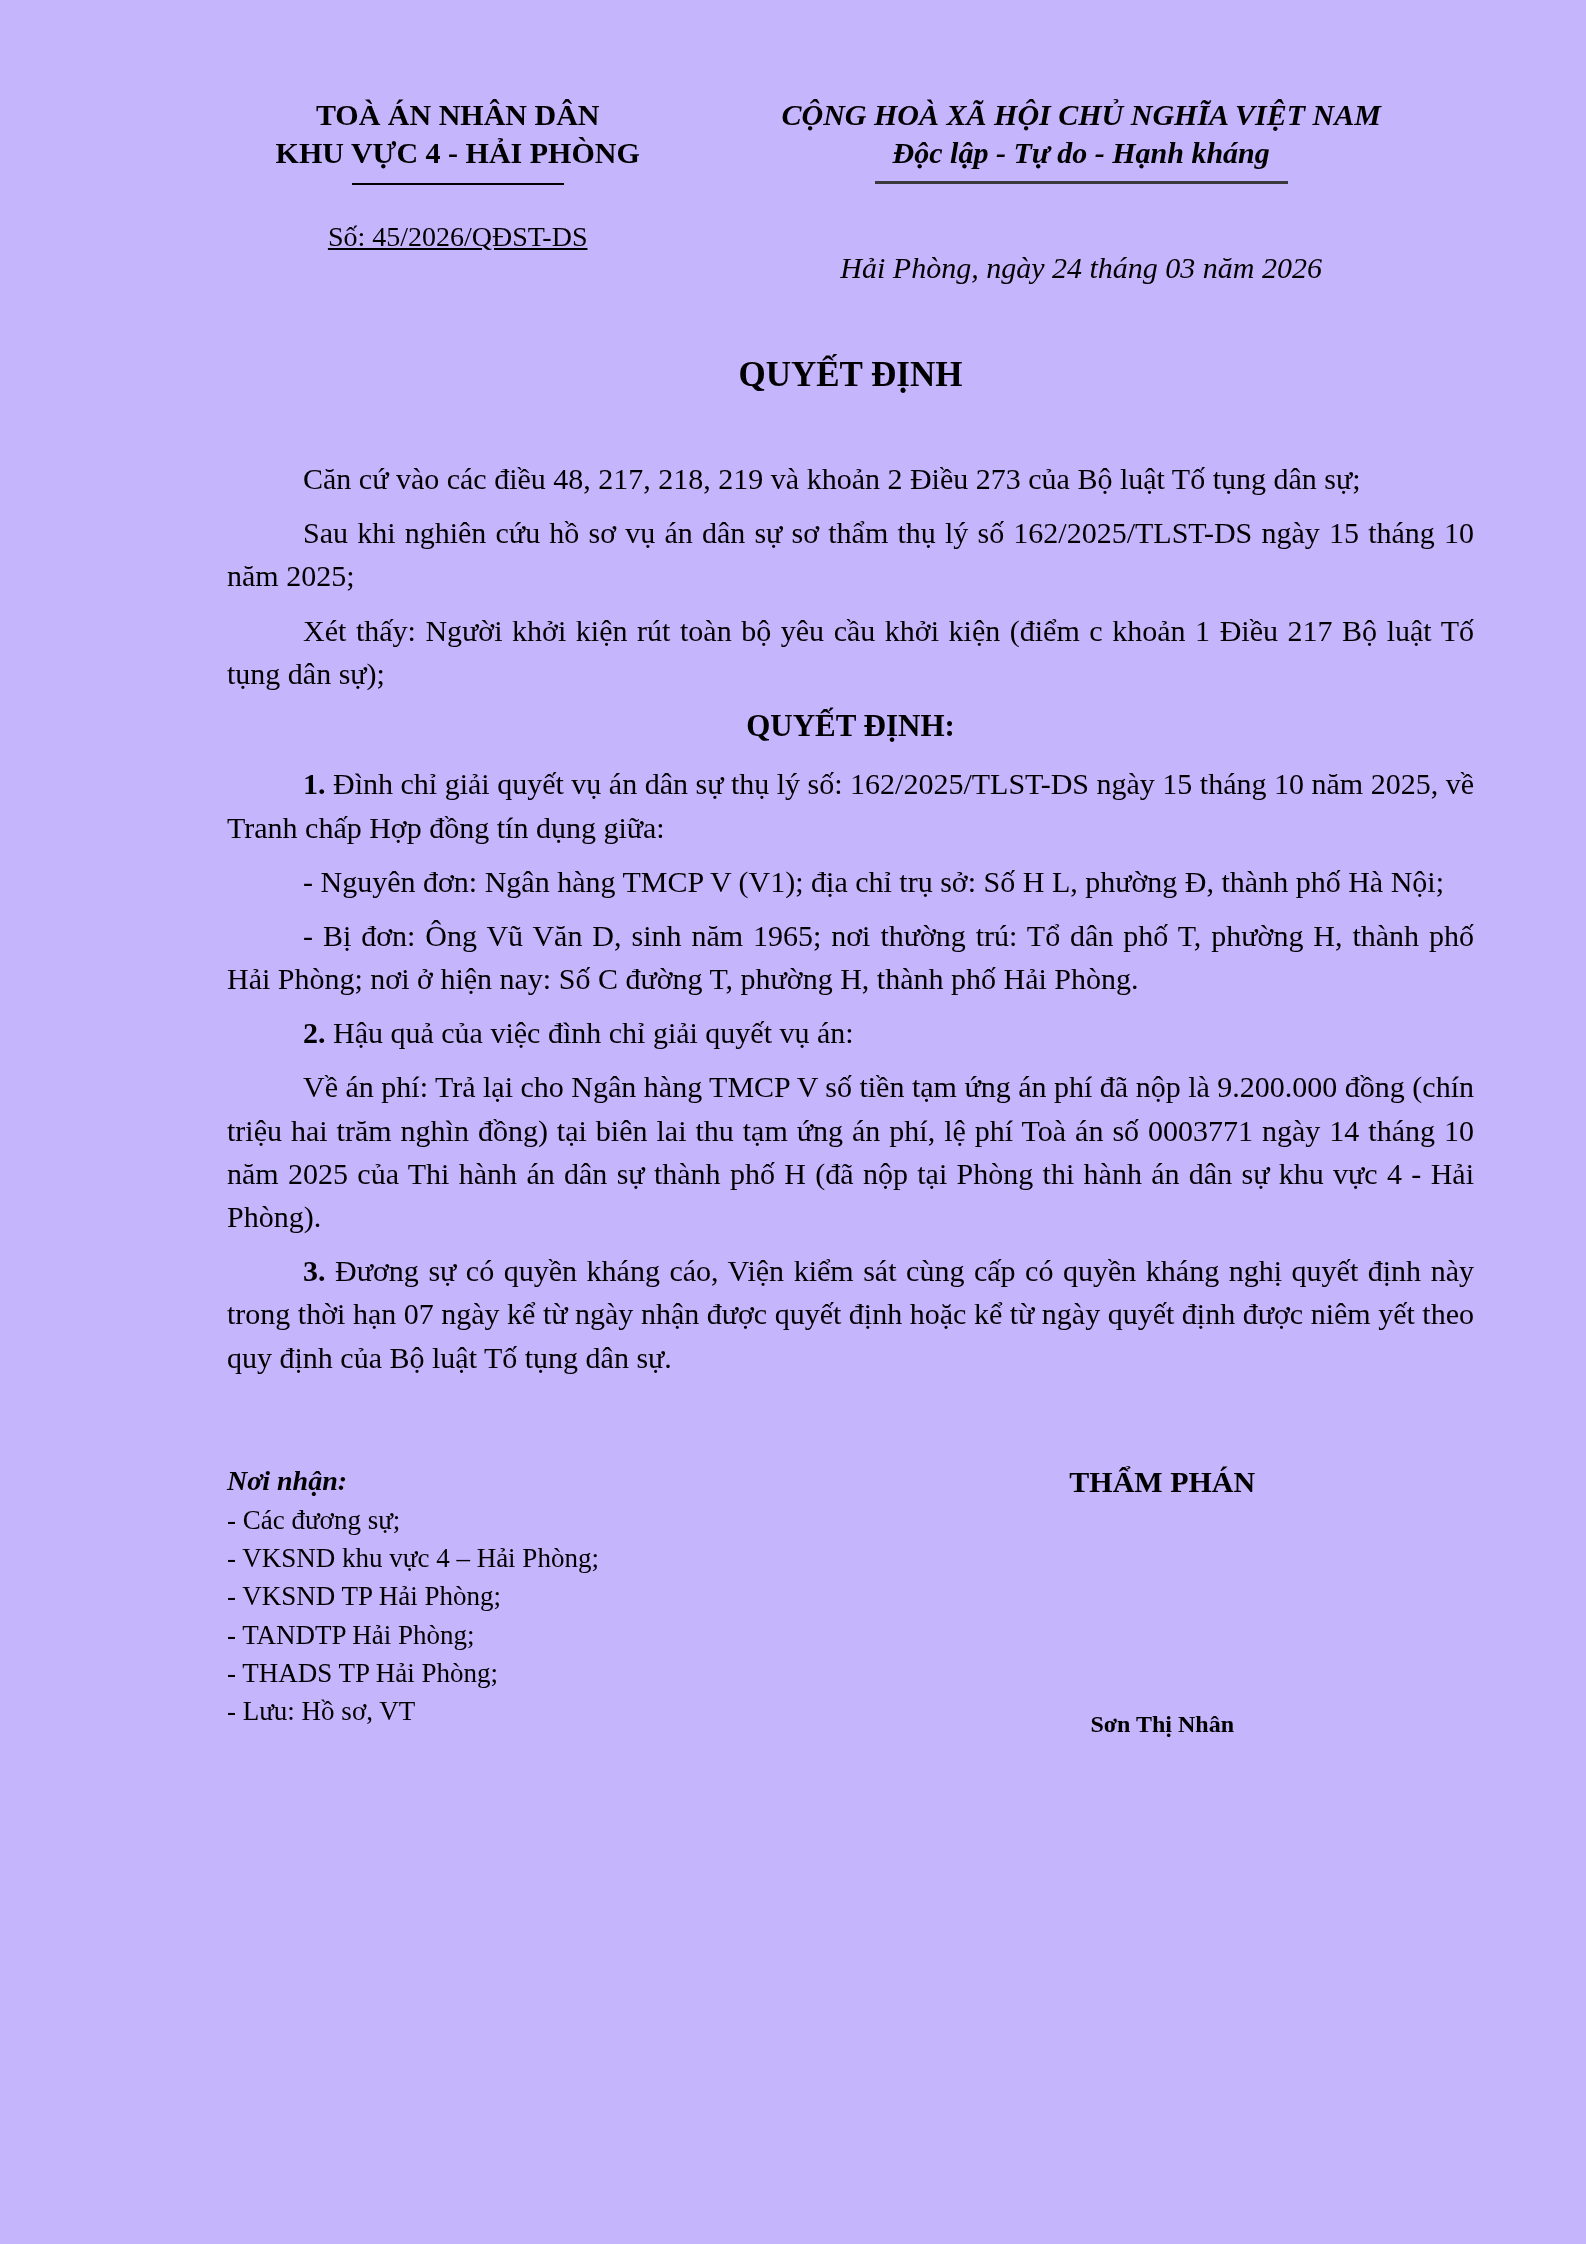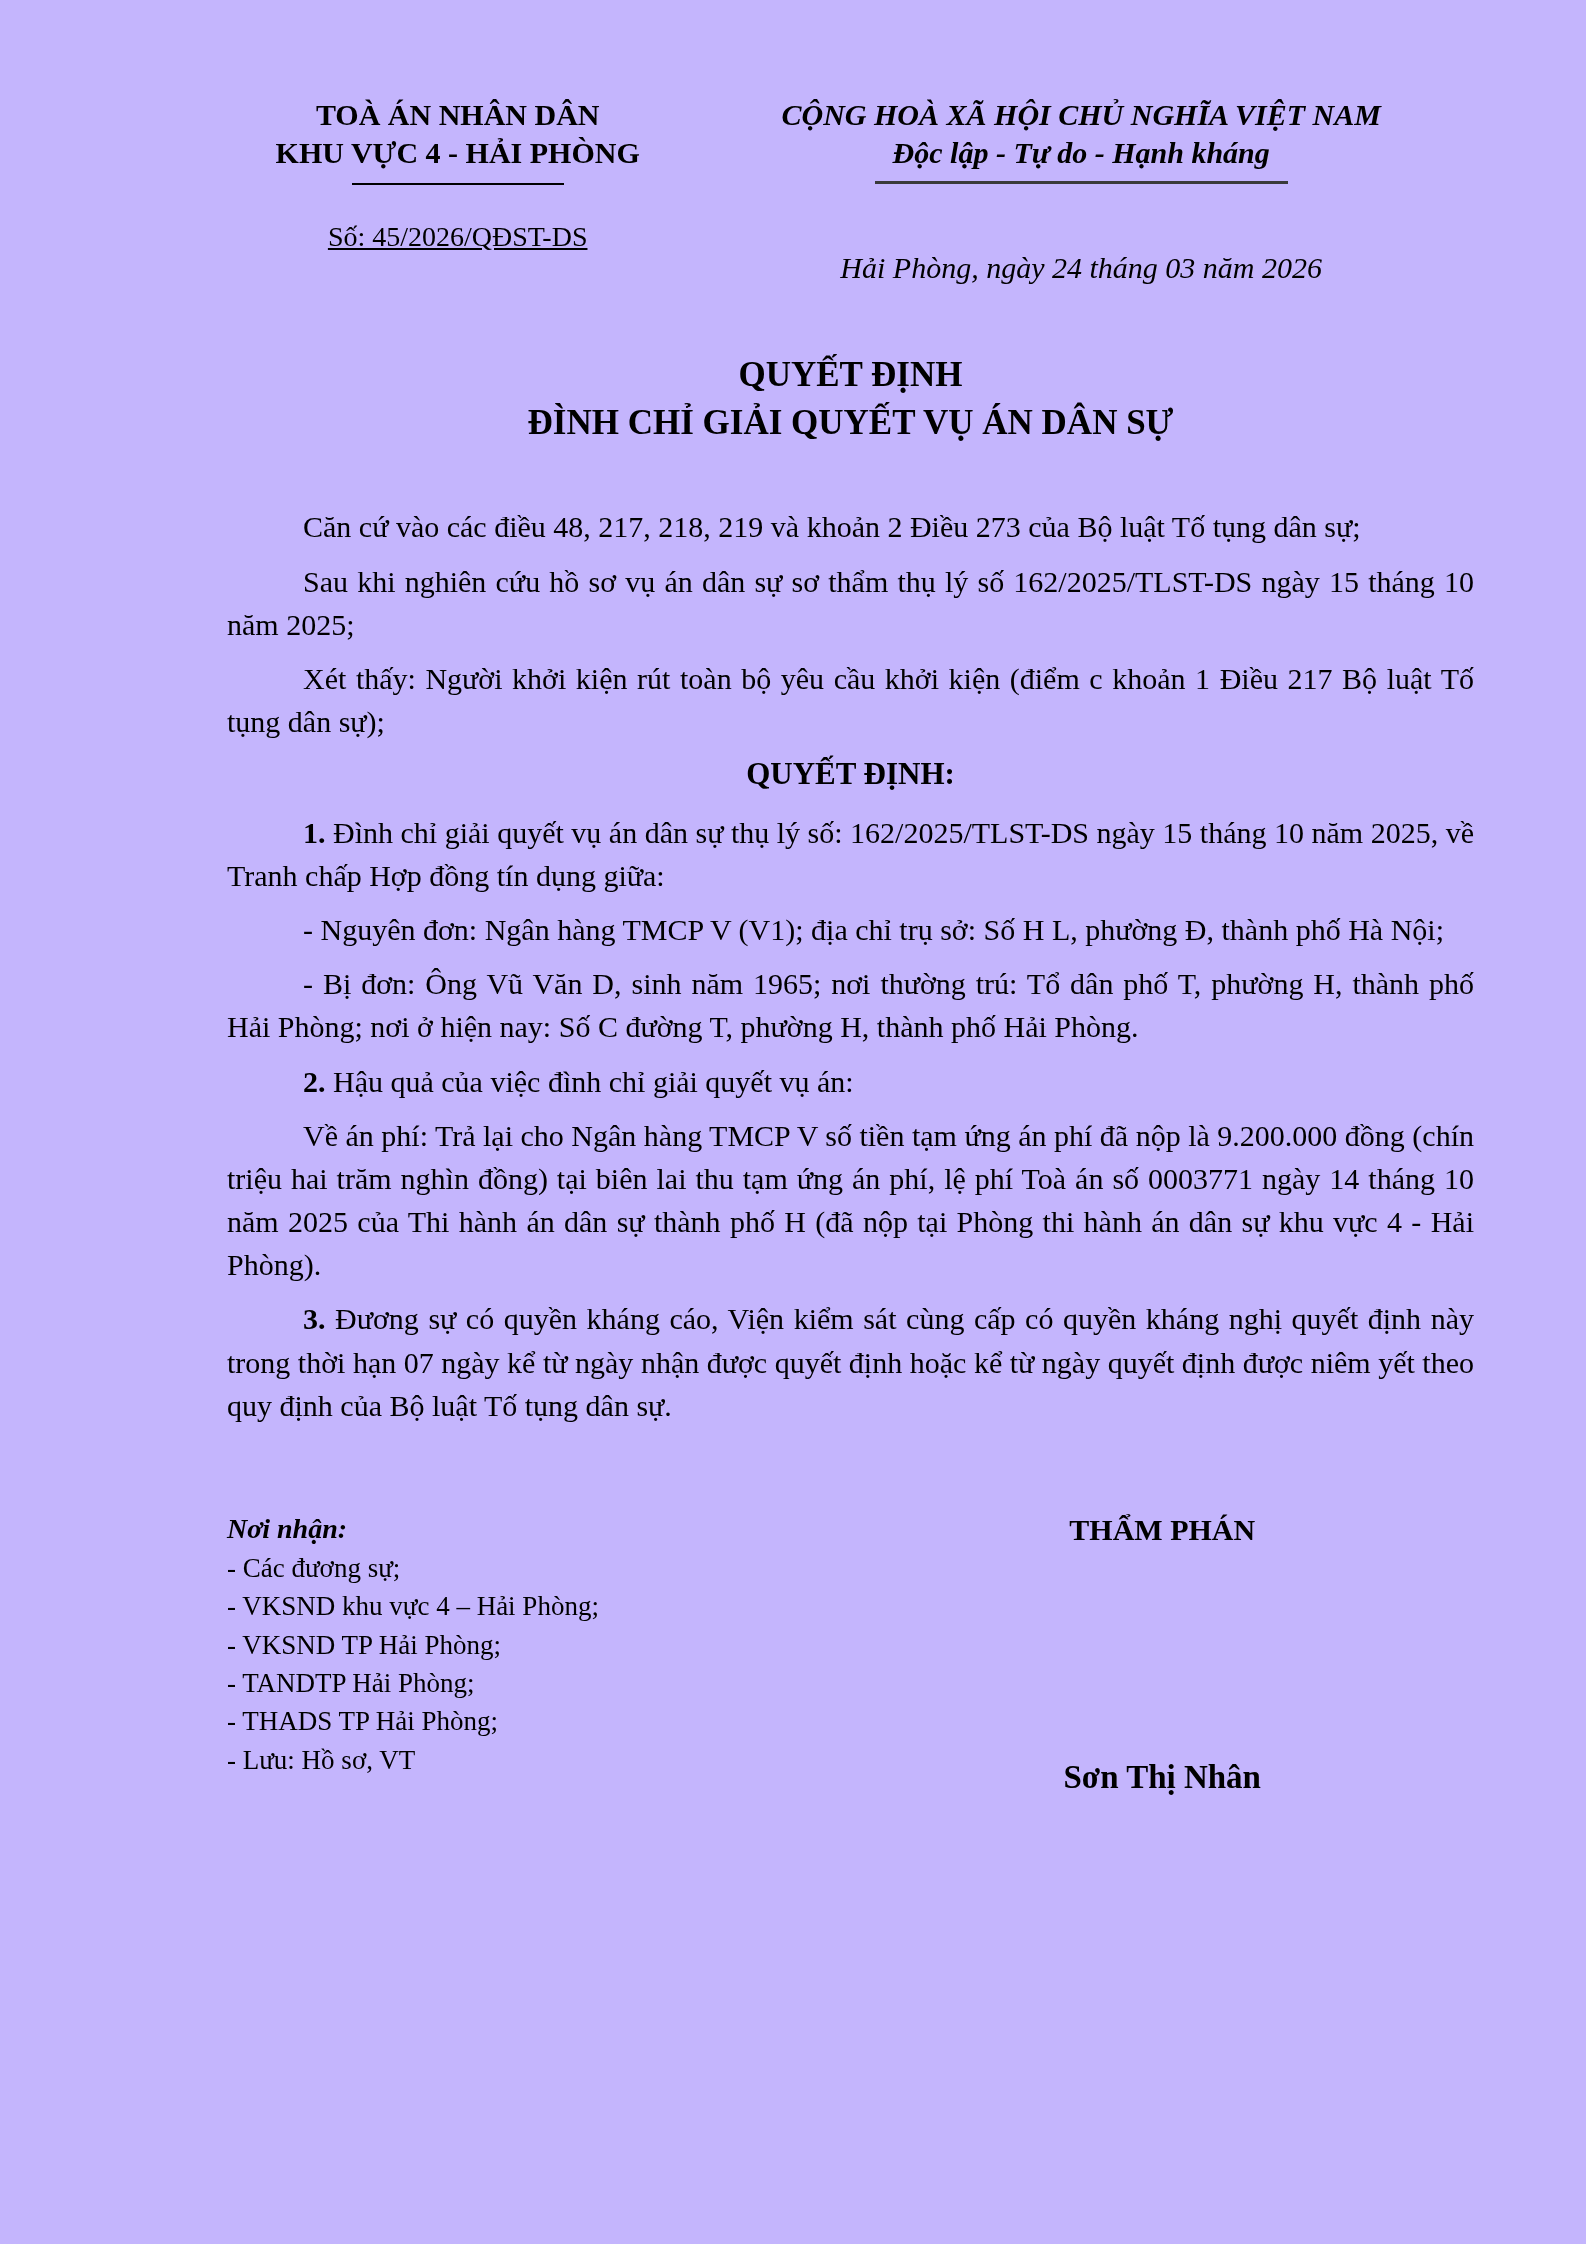--- a/index.html
+++ b/index.html
@@ -100,21 +100,21 @@
   .footer-right {
     width: 50%;
     text-align: center;
   }
   .judge-role {
     font-weight: bold;
     font-size: 30px;
   }
   .judge-name {
     font-weight: bold;
-    font-size: 33px;
+    font-size: 24px;
     margin-top: 212px;
   }
 </style>
 </head>
 <body>
 
 <div class="page">
 
   <div class="header">
     <div class="header-left">
@@ -128,21 +128,20 @@
     </div>
   </div>
 
   <div class="meta">
     <div class="meta-left">Số: 45/2026/QĐST-DS</div>
     <div class="meta-right">Hải Phòng, ngày 24 tháng 03 năm 2026</div>
   </div>
 
   <div class="doc-title">
     <div>QUYẾT ĐỊNH</div>
-    <div>ĐÌNH CHỈ GIẢI QUYẾT VỤ ÁN DÂN SỰ</div>
   </div>
 
   <div class="doc-body">
     <p class="para">Căn cứ vào các điều 48, 217, 218, 219 và khoản 2 Điều 273 của Bộ luật Tố tụng dân sự;</p>
     <p class="para">Sau khi nghiên cứu hồ sơ vụ án dân sự sơ thẩm thụ lý số 162/2025/TLST-DS ngày 15 tháng 10 năm 2025;</p>
     <p class="para">Xét thấy: Người khởi kiện rút toàn bộ yêu cầu khởi kiện (điểm c khoản 1 Điều 217 Bộ luật Tố tụng dân sự);</p>
 
     <div class="section-heading">QUYẾT ĐỊNH:</div>
 
     <p class="para"><b>1.</b><span> Đình chỉ giải quyết vụ án dân sự thụ lý số: 162/2025/TLST-DS ngày 15 tháng 10 năm 2025, về Tranh chấp Hợp đồng tín dụng giữa:</span></p>

